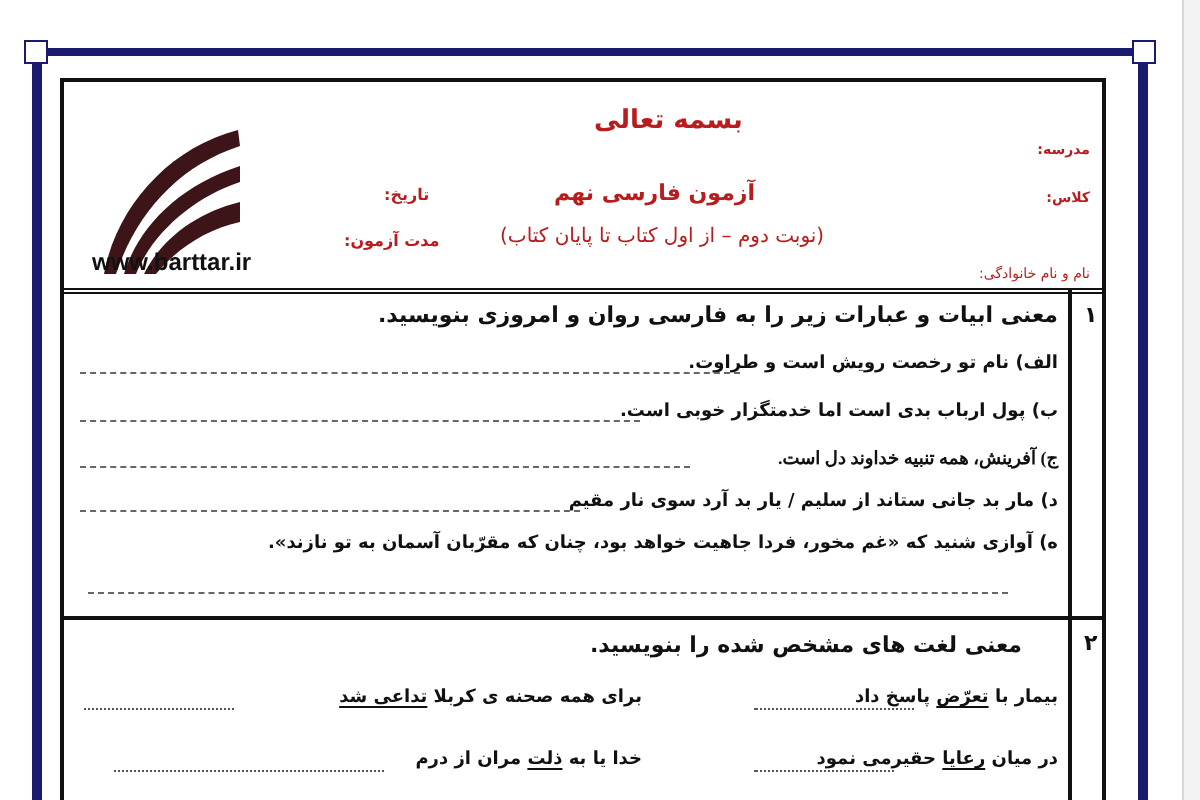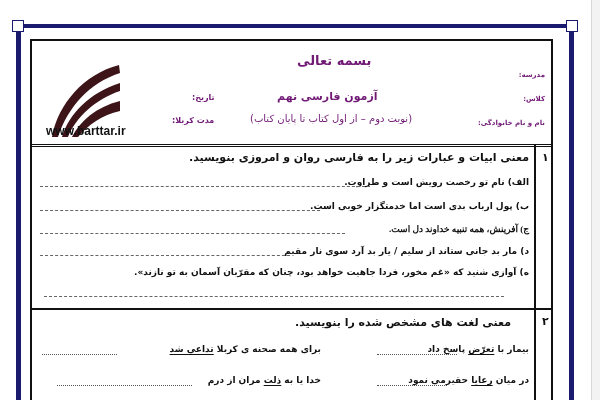--- a/index.html
+++ b/index.html
@@ -24,29 +24,29 @@
       content: ""; position: absolute; right: -9px; top: -8px; width: 10px; height: 10px;
       border: 1px solid #1a1a6e; background: #fff;
     }
     .page {
       position: absolute; left: 30px; top: 39px; width: 523px; height: 370px;
       border: 2px solid #111; box-sizing: border-box;
     }
     .header { position: absolute; left: 0; top: 0; width: 519px; height: 103px; border-bottom: 3px double #111; }
     .logo { position: absolute; left: 12px; top: 18px; width: 100px; height: 80px; }
     .logo-url { position: absolute; left: 14px; top: 83px; font-size: 12px; font-weight: bold; color: #111; font-family: "Liberation Sans", sans-serif; }
-    .h-text { position: absolute; font-family: "DejaVu Sans", sans-serif; color: #701a75; direction: rtl; white-space: nowrap; }
+    .h-text { position: absolute; font-family: "DejaVu Sans", sans-serif; color: #b91c1c; direction: rtl; white-space: nowrap; }
     .bismillah { left: 265px; top: 12px; font-size: 13px; font-weight: bold; }
     .exam-title { left: 245px; top: 49px; font-size: 11px; font-weight: bold; }
     .exam-sub { left: 218px; top: 72px; font-size: 10px; }
     .lbl-date { left: 160px; top: 52px; font-size: 8px; font-weight: bold; }
     .lbl-duration { left: 140px; top: 75px; font-size: 8px; font-weight: bold; }
     .lbl-school { right: 6px; top: 30px; font-size: 7px; font-weight: bold; }
     .lbl-class { right: 6px; top: 54px; font-size: 7px; font-weight: bold; }
-    .lbl-name { right: 6px; top: 78px; font-size: 7px; font-weight: bold; }
+    .lbl-name { right: 6px; top: 92px; font-size: 7px; font-weight: normal; }
 
     .q-num-col { position: absolute; left: 502px; top: 103px; width: 17px; height: 263px; border-left: 2px solid #111; }
     .q-row-sep { position: absolute; left: 0; width: 519px; border-top: 2px solid #111; }
     .q-num { position: absolute; left: 510px; font-size: 11px; font-weight: bold; color: #111; }
     .q-title { position: absolute; right: 22px; font-size: 11px; font-weight: bold; direction: rtl; white-space: nowrap; color: #111; }
     .item { position: absolute; right: 22px; font-size: 9px; direction: rtl; white-space: nowrap; color: #111; font-weight: bold; }
     .dash { position: absolute; height: 0; border-top: 1px dashed #666; }
     .dots { position: absolute; height: 0; border-top: 1px dotted #555; }
     u { text-decoration: underline; text-underline-offset: 2px; }
   </style>
@@ -61,21 +61,21 @@
     <svg class="logo" viewBox="0 0 100 80">
       <path d="M8 78 C 14 45, 40 15, 75 6 L 76 14 C 45 24, 24 48, 14 78 Z" fill="#3d1518"></path>
       <path d="M18 78 C 25 55, 45 34, 76 24 L 76 32 C 52 40, 32 58, 24 78 Z" fill="#3d1518"></path>
       <path d="M28 78 C 36 62, 52 48, 76 42 L 76 52 C 58 56, 44 66, 34 78 Z" fill="#3d1518"></path>
     </svg>
     <div class="logo-url">www.barttar.ir</div>
     <div class="h-text bismillah">بسمه تعالی</div>
     <div class="h-text exam-title">آزمون فارسی نهم</div>
     <div class="h-text exam-sub">(نوبت دوم – از اول کتاب تا پایان کتاب)</div>
     <div class="h-text lbl-date">تاریخ:</div>
-    <div class="h-text lbl-duration">مدت کربلا:</div>
+    <div class="h-text lbl-duration">مدت آزمون:</div>
     <div class="h-text lbl-school">مدرسه:</div>
     <div class="h-text lbl-class">کلاس:</div>
     <div class="h-text lbl-name">نام و نام خانوادگی:</div>
   </div>
 
   <div class="q-num-col"></div>
   <div class="q-row-sep" style="top:267px;"></div>
 
   <div class="q-num" style="top:110px;">۱</div>
   <div class="q-title" style="top:110px;">معنی ابیات و عبارات زیر را به فارسی روان و امروزی بنویسید.</div>

